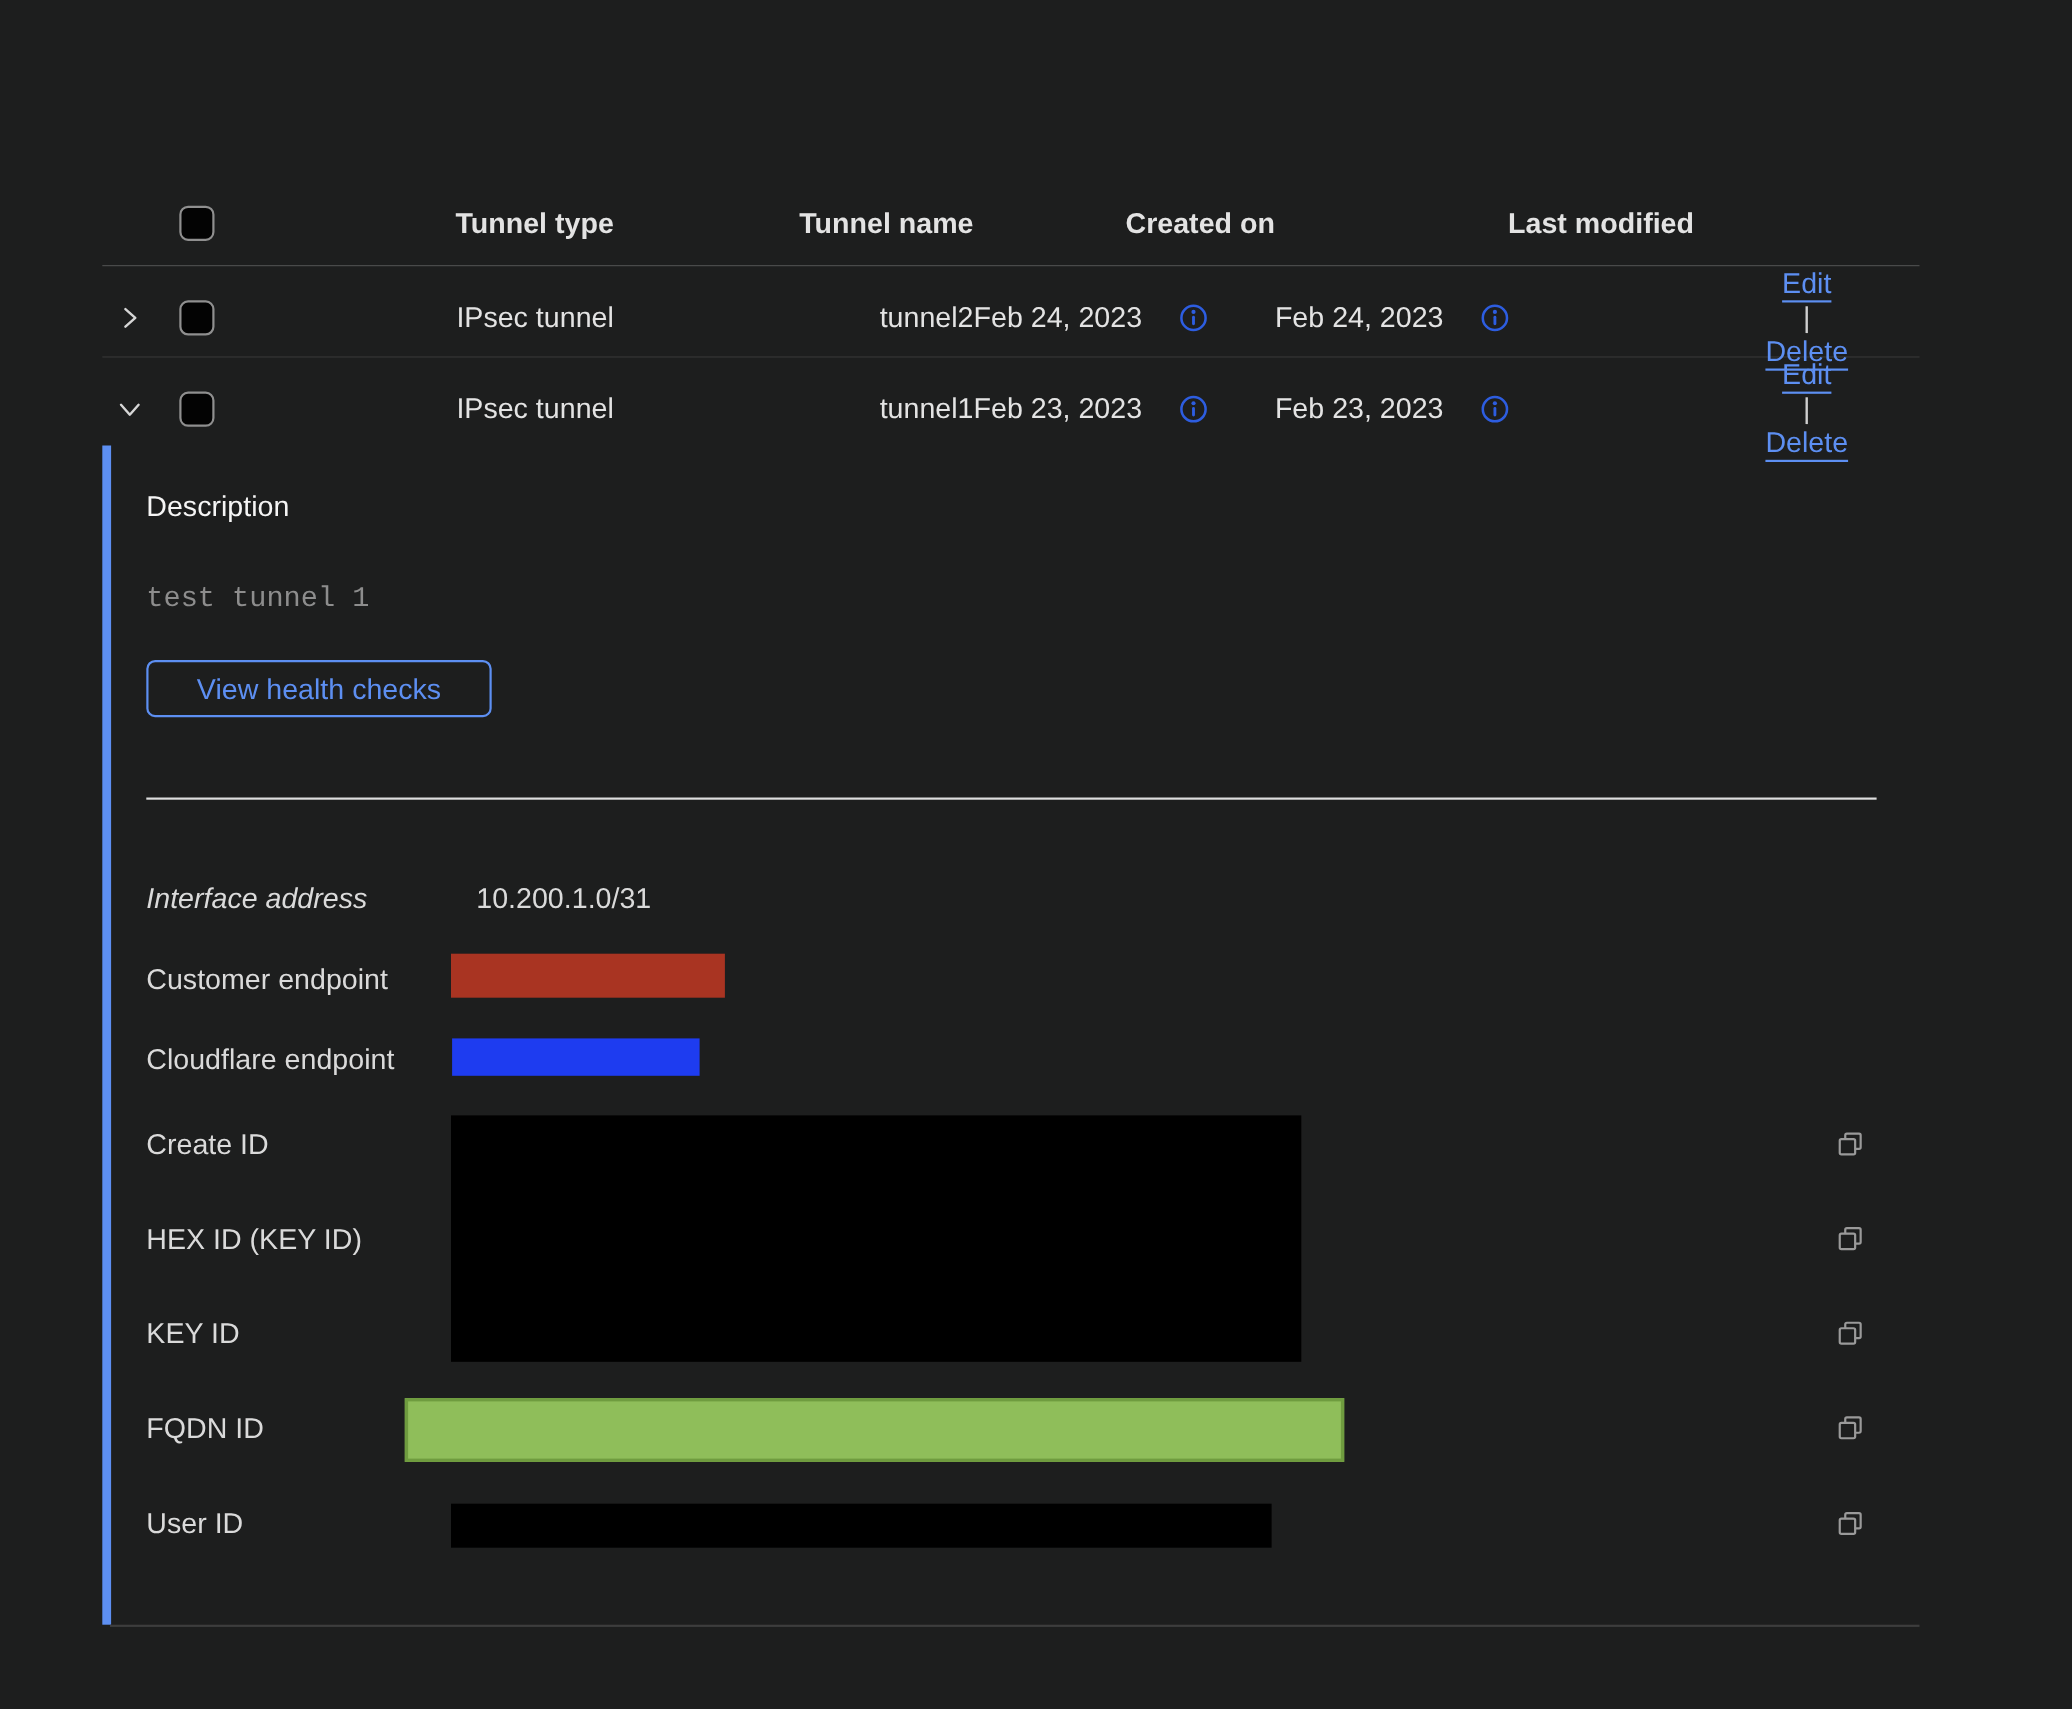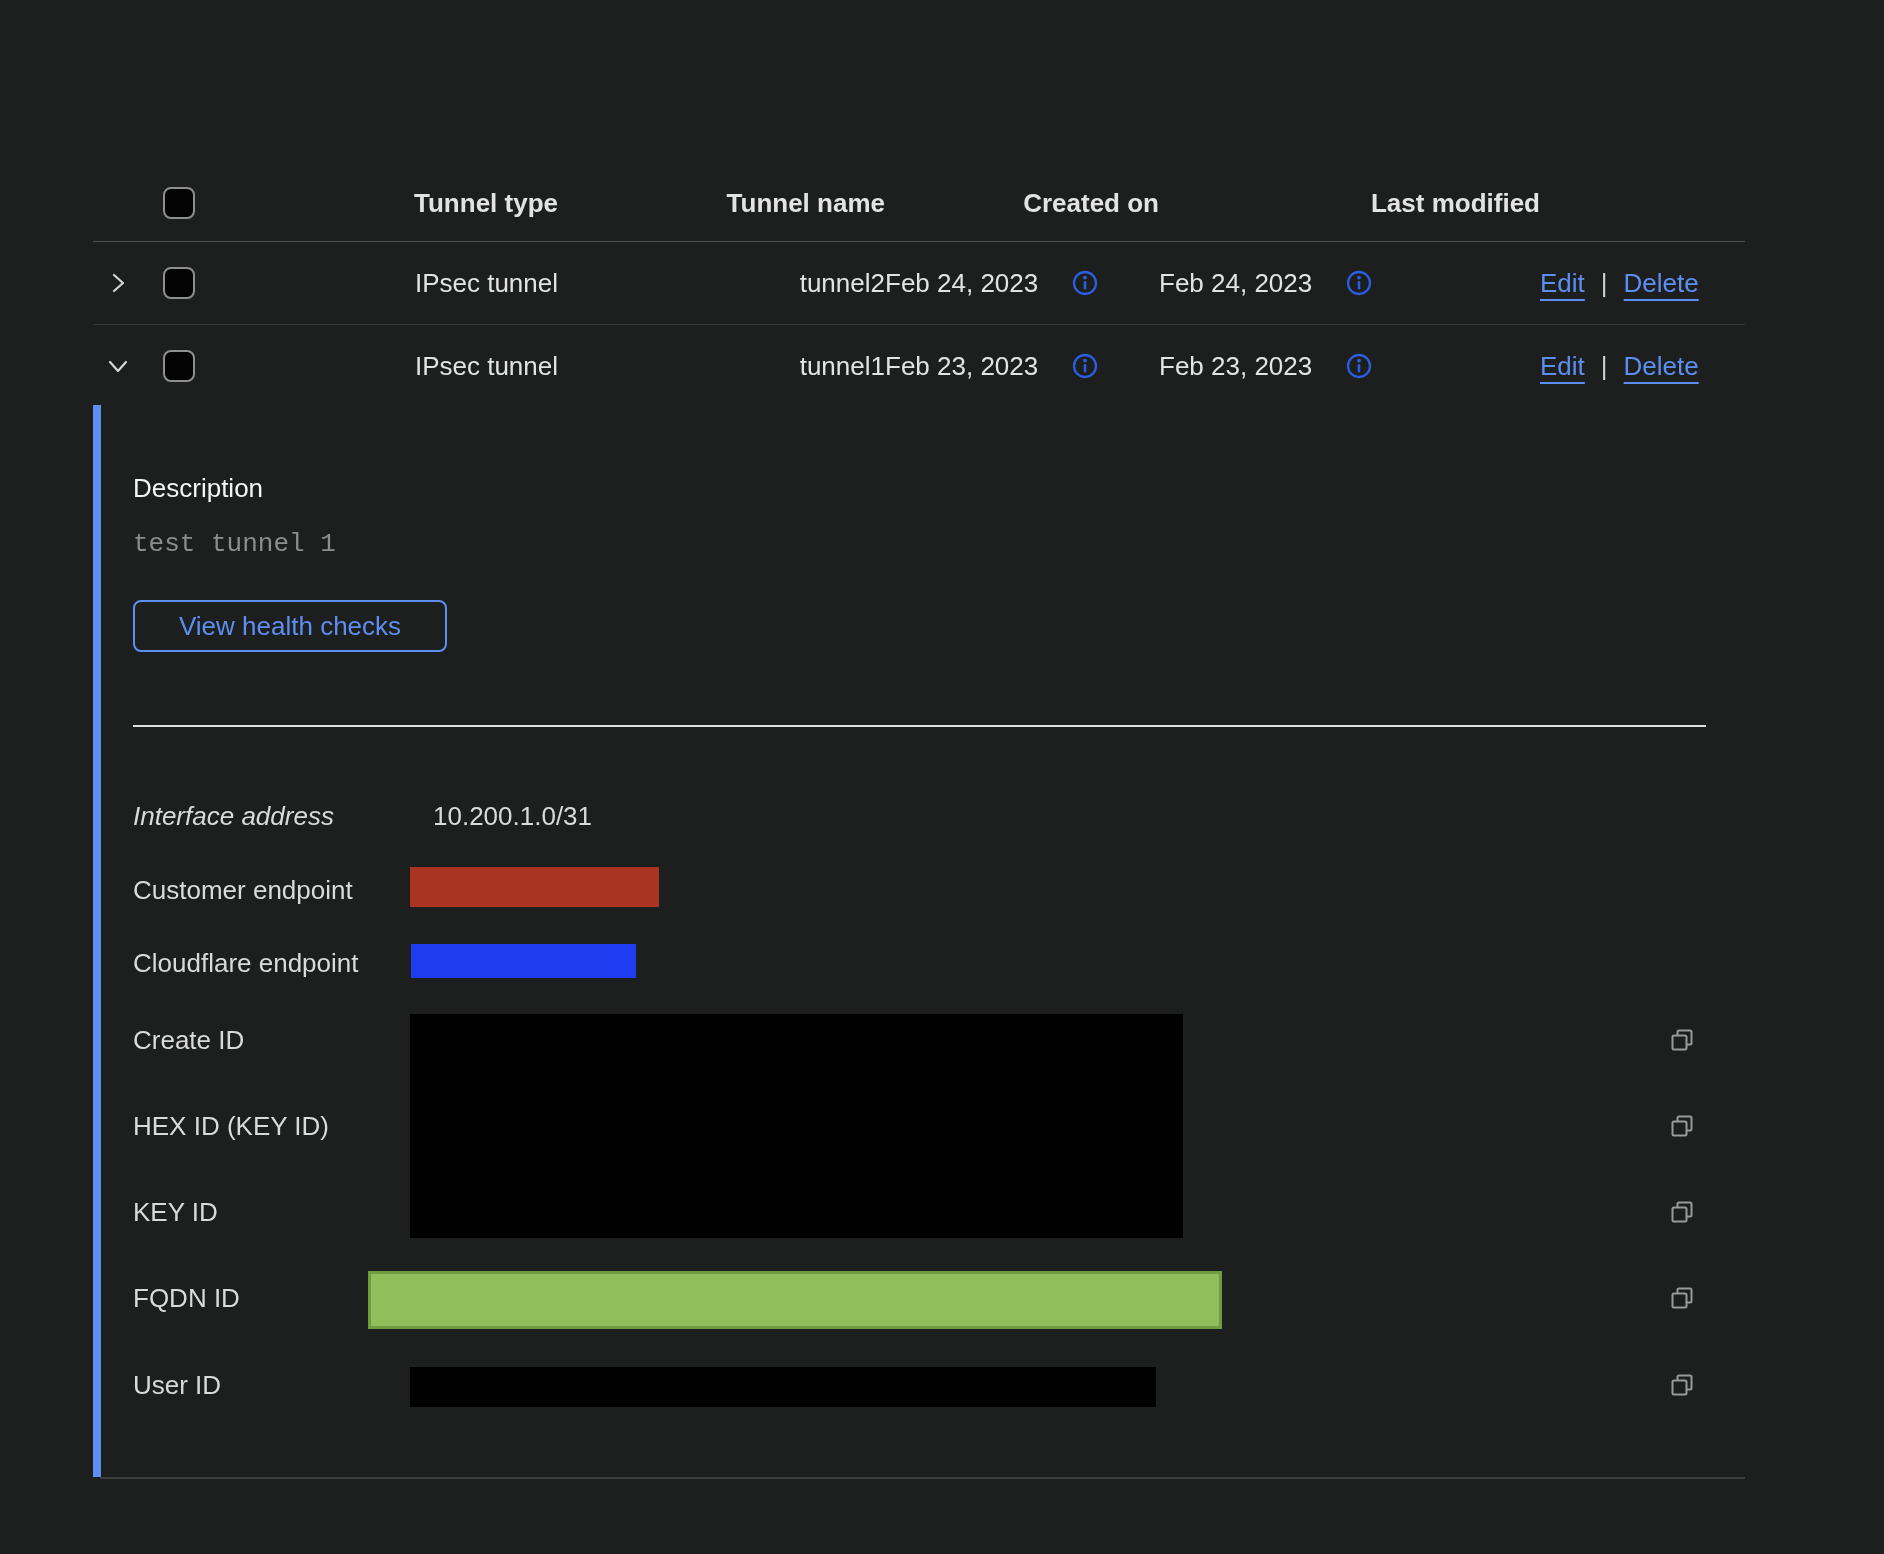--- a/index.html
+++ b/index.html
@@ -41,21 +41,21 @@
   .chev-btn{
     background:none;border:none;padding:0;margin-left:10px;
     width:30px;height:30px;cursor:pointer;display:flex;align-items:center;justify-content:center;
   }
   .checkbox{
     width:28px;height:28px;border-radius:8px;
     border:2px solid #8f8f8f;background:#030303;cursor:pointer;
   }
   .datecell{display:flex;align-items:center;gap:32px;}
   .info-icon{display:block;}
-  .actions{display:flex;align-items:center;gap:16px;font-size:26px;}
+  .actions{display:flex;align-items:center;font-size:26px;flex-direction:column;}
   .link{
     color:var(--accent-blue,#5d8ff2);
     text-decoration:underline;
     text-underline-offset:7px;
     text-decoration-thickness:1.5px;
     cursor:pointer;
   }
   .pipe{color:#cfcfcf;}
 
   
@@ -193,21 +193,21 @@
       <div class="cell actions">
         <span class="link">Edit</span>
         <span class="pipe">|</span>
         <span class="link">Delete</span>
       </div>
     </div>
   </div>
 
   <div class="panel">
 
-    <div class="abs lbl desc-title" style="left:32px;top:40px;margin-top:28px;">Description</div>
+    <div class="abs lbl desc-title" style="left:32px;top:40px;">Description</div>
     <div class="abs lbl muted" style="left:32px;top:124px;">test tunnel 1</div>
 
     <button class="health-btn">View health checks</button>
 
     <div class="divider-light"></div>
 
     <div class="abs lbl" style="left:32px;top:396px;font-style:italic;">Interface address</div>
     <div class="abs lbl" style="left:332px;top:396px;">10.200.1.0/31</div>
 
     <div class="abs lbl" style="left:32px;top:470px;">Customer endpoint</div>

